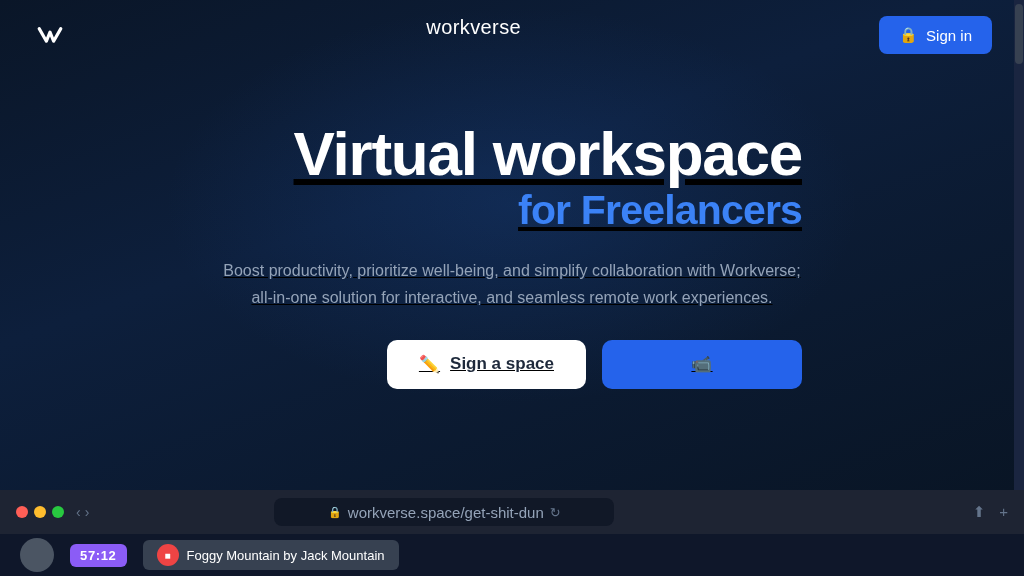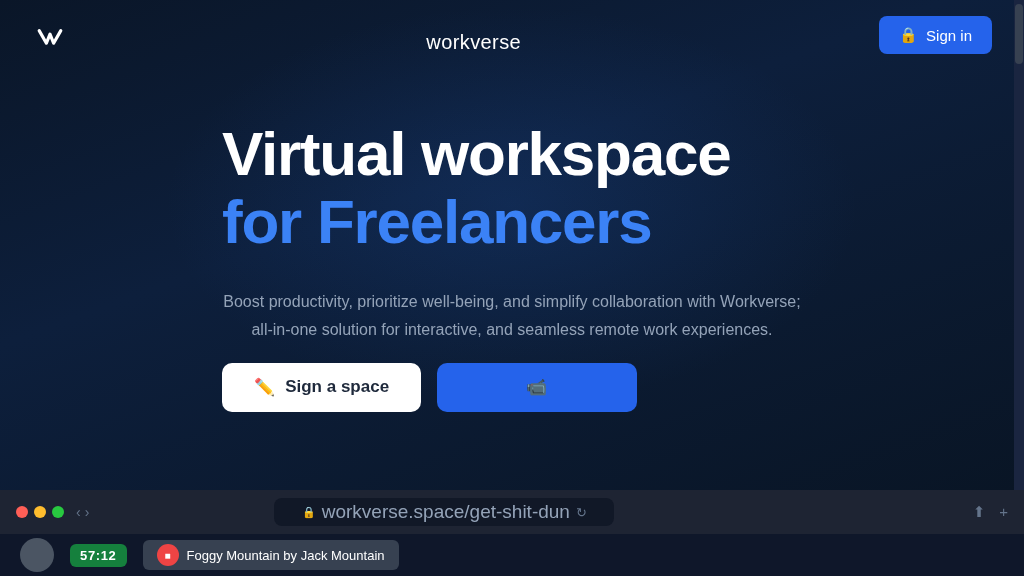--- a/index.html
+++ b/index.html
@@ -38,21 +38,21 @@
       width: 700px;
       height: 400px;
       background: radial-gradient(ellipse, rgba(30, 80, 160, 0.25) 0%, transparent 70%);
       pointer-events: none;
     }
 
     
     .navbar {
       width: 100%;
       display: flex;
-      align-items: flex-end;
+      align-items: flex-start;
       justify-content: space-between;
       padding: 16px 32px;
       position: relative;
       z-index: 10;
     }
 
     .logo-mark {
       display: flex;
       align-items: center;
     }
@@ -80,50 +80,51 @@
       cursor: pointer;
       display: flex;
       align-items: center;
       gap: 8px;
     }
 
     
     .hero {
       display: flex;
       flex-direction: column;
-      align-items: flex-start;
+      align-items: flex-end;
       text-align: center;
       padding: 50px 20px 0;
       position: relative;
       z-index: 5;
+      text-decoration: underline;
     }
 
     .hero-title-white {
       color: #ffffff;
       font-size: 62px;
       font-weight: 800;
       line-height: 1.1;
       letter-spacing: -0.02em;
     }
 
     .hero-title-blue {
       color: #3b82f6;
-      font-size: 62px;
+      font-size: 41px;
       font-weight: 800;
       line-height: 1.1;
       letter-spacing: -0.02em;
-      margin-bottom: 32px;
+      margin-bottom: 24px;
     }
 
     .hero-subtitle {
       color: #94a3b8;
       font-size: 16px;
       line-height: 1.7;
       max-width: 580px;
-      margin-bottom: 20px;
+      margin-bottom: 28px;
     }
 
     
     .cta-buttons {
       display: flex;
       gap: 16px;
       align-items: center;
     }
 
     .btn-join {
@@ -231,21 +232,21 @@
 
     .avatar-circle {
       width: 34px;
       height: 34px;
       border-radius: 50%;
       background: #4b5563;
       overflow: hidden;
     }
 
     .media-time {
-      background: #15803d;
+      background: #8b5cf6;
       color: #ffffff;
       font-size: 13px;
       font-weight: 600;
       padding: 4px 10px;
       border-radius: 6px;
       letter-spacing: 0.05em;
     }
 
     .media-track {
       background: #374151;
@@ -334,21 +335,21 @@
     <div class="tl-green"></div>
   </div>
 
   <div class="nav-arrows">
     <span style="cursor:pointer;">‹</span>
     <span style="cursor:pointer;">›</span>
   </div>
 
   <div class="url-bar">
     <span class="lock-icon-small">🔒</span>
-    <span style="font-size:19px; color:#94a3b8;">workverse.space/get-shit-dun</span>
+    <span style="font-size:15px; color:#94a3b8;">workverse.space/get-shit-dun</span>
     <span style="color:#64748b; font-size:13px; cursor:pointer;">↻</span>
   </div>
 
   <div class="browser-actions">
     <span style="cursor:pointer;">⬆</span>
     <span style="cursor:pointer;">+</span>
   </div>
 </div>
 
 <div class="media-bar">

